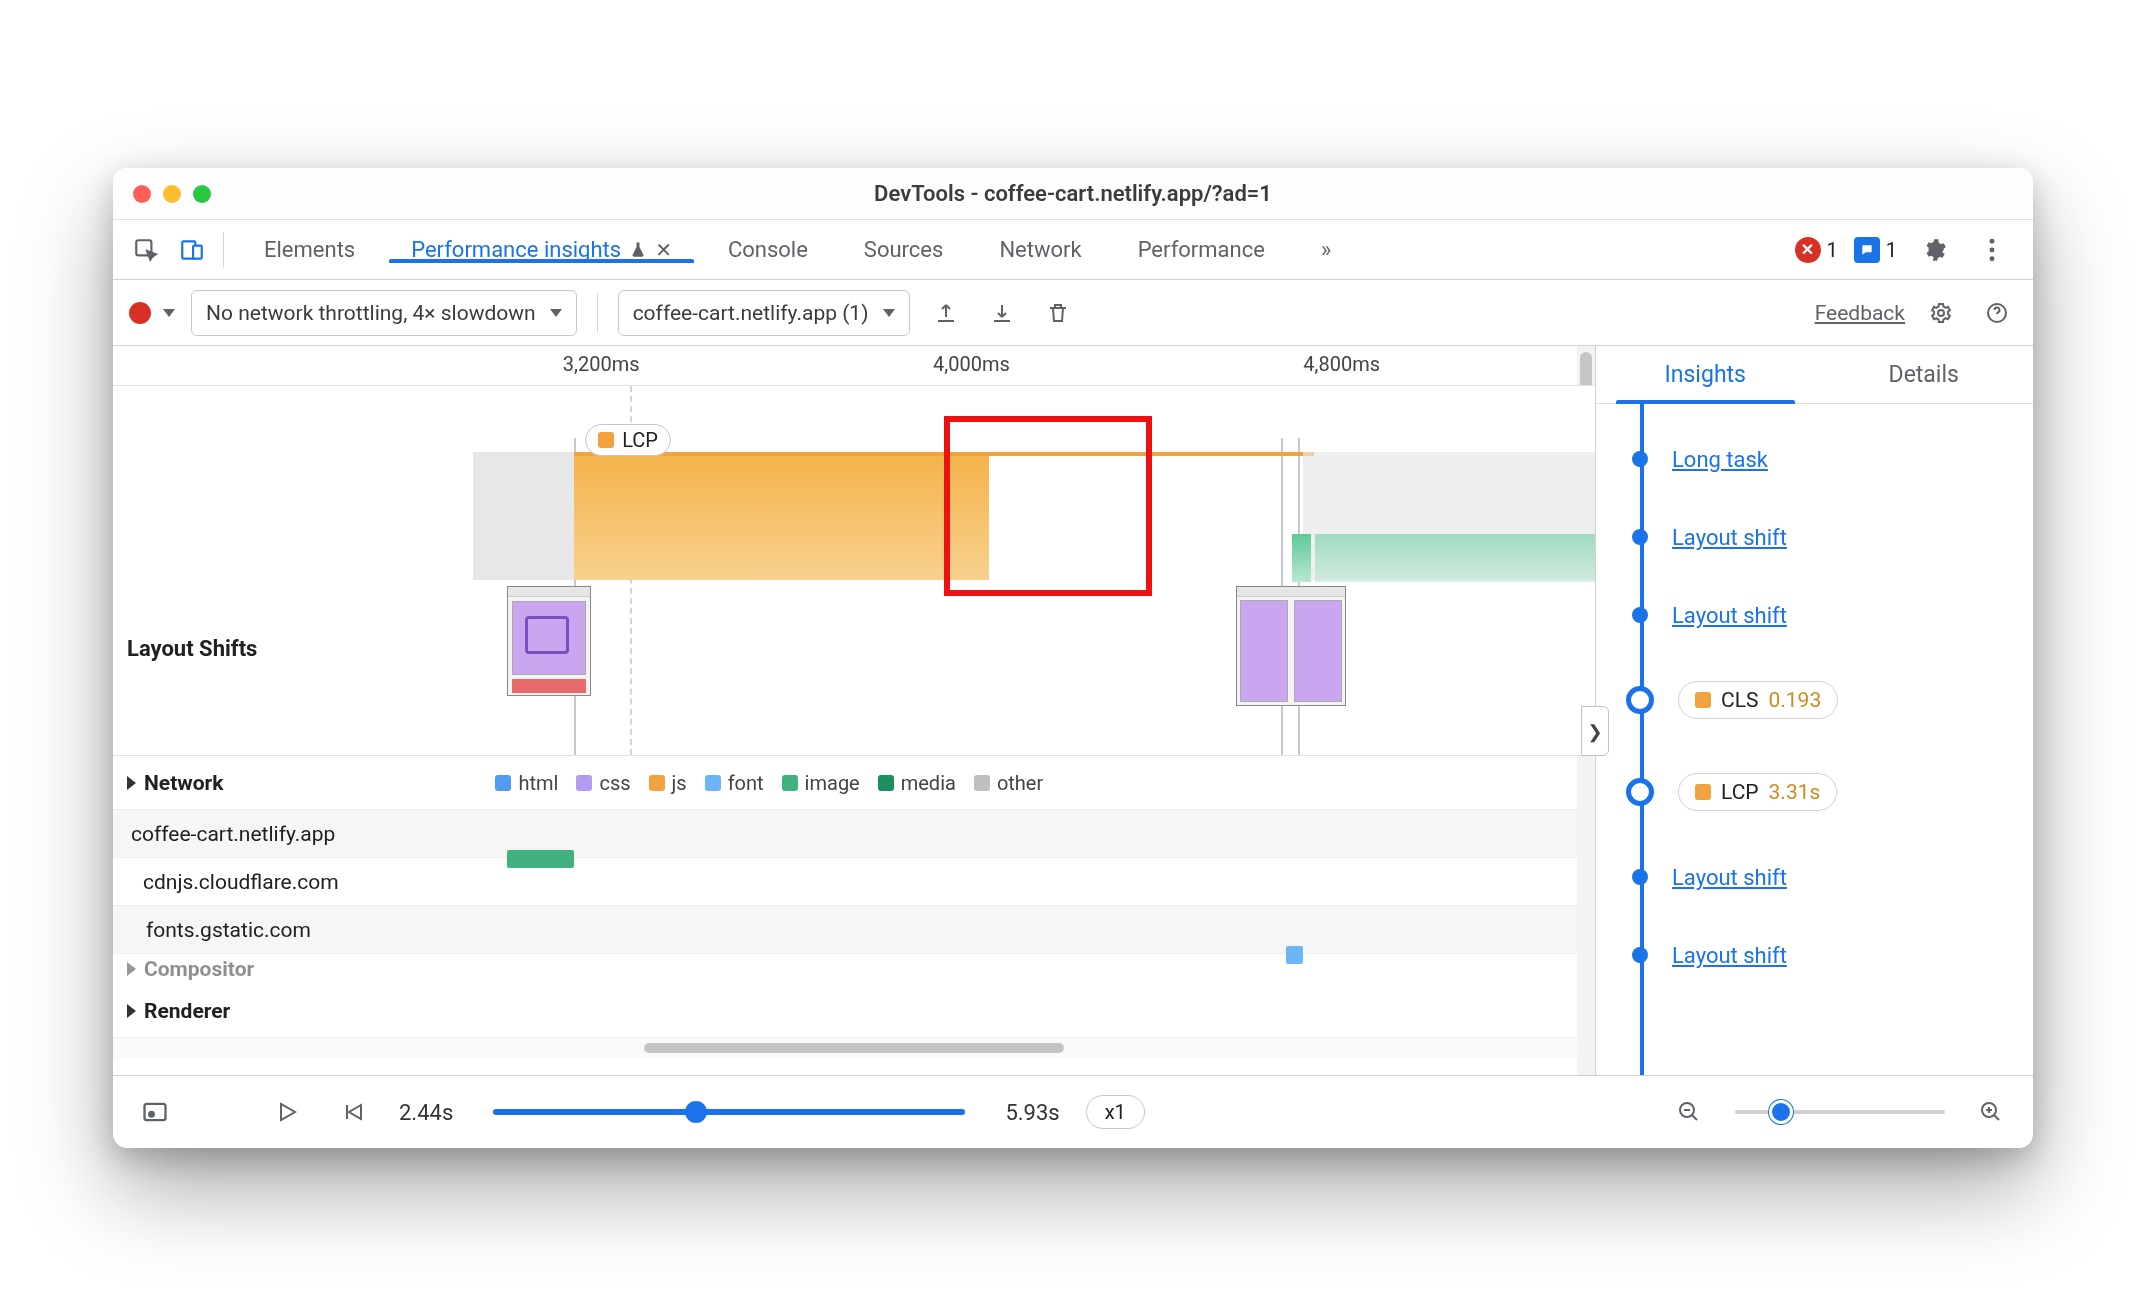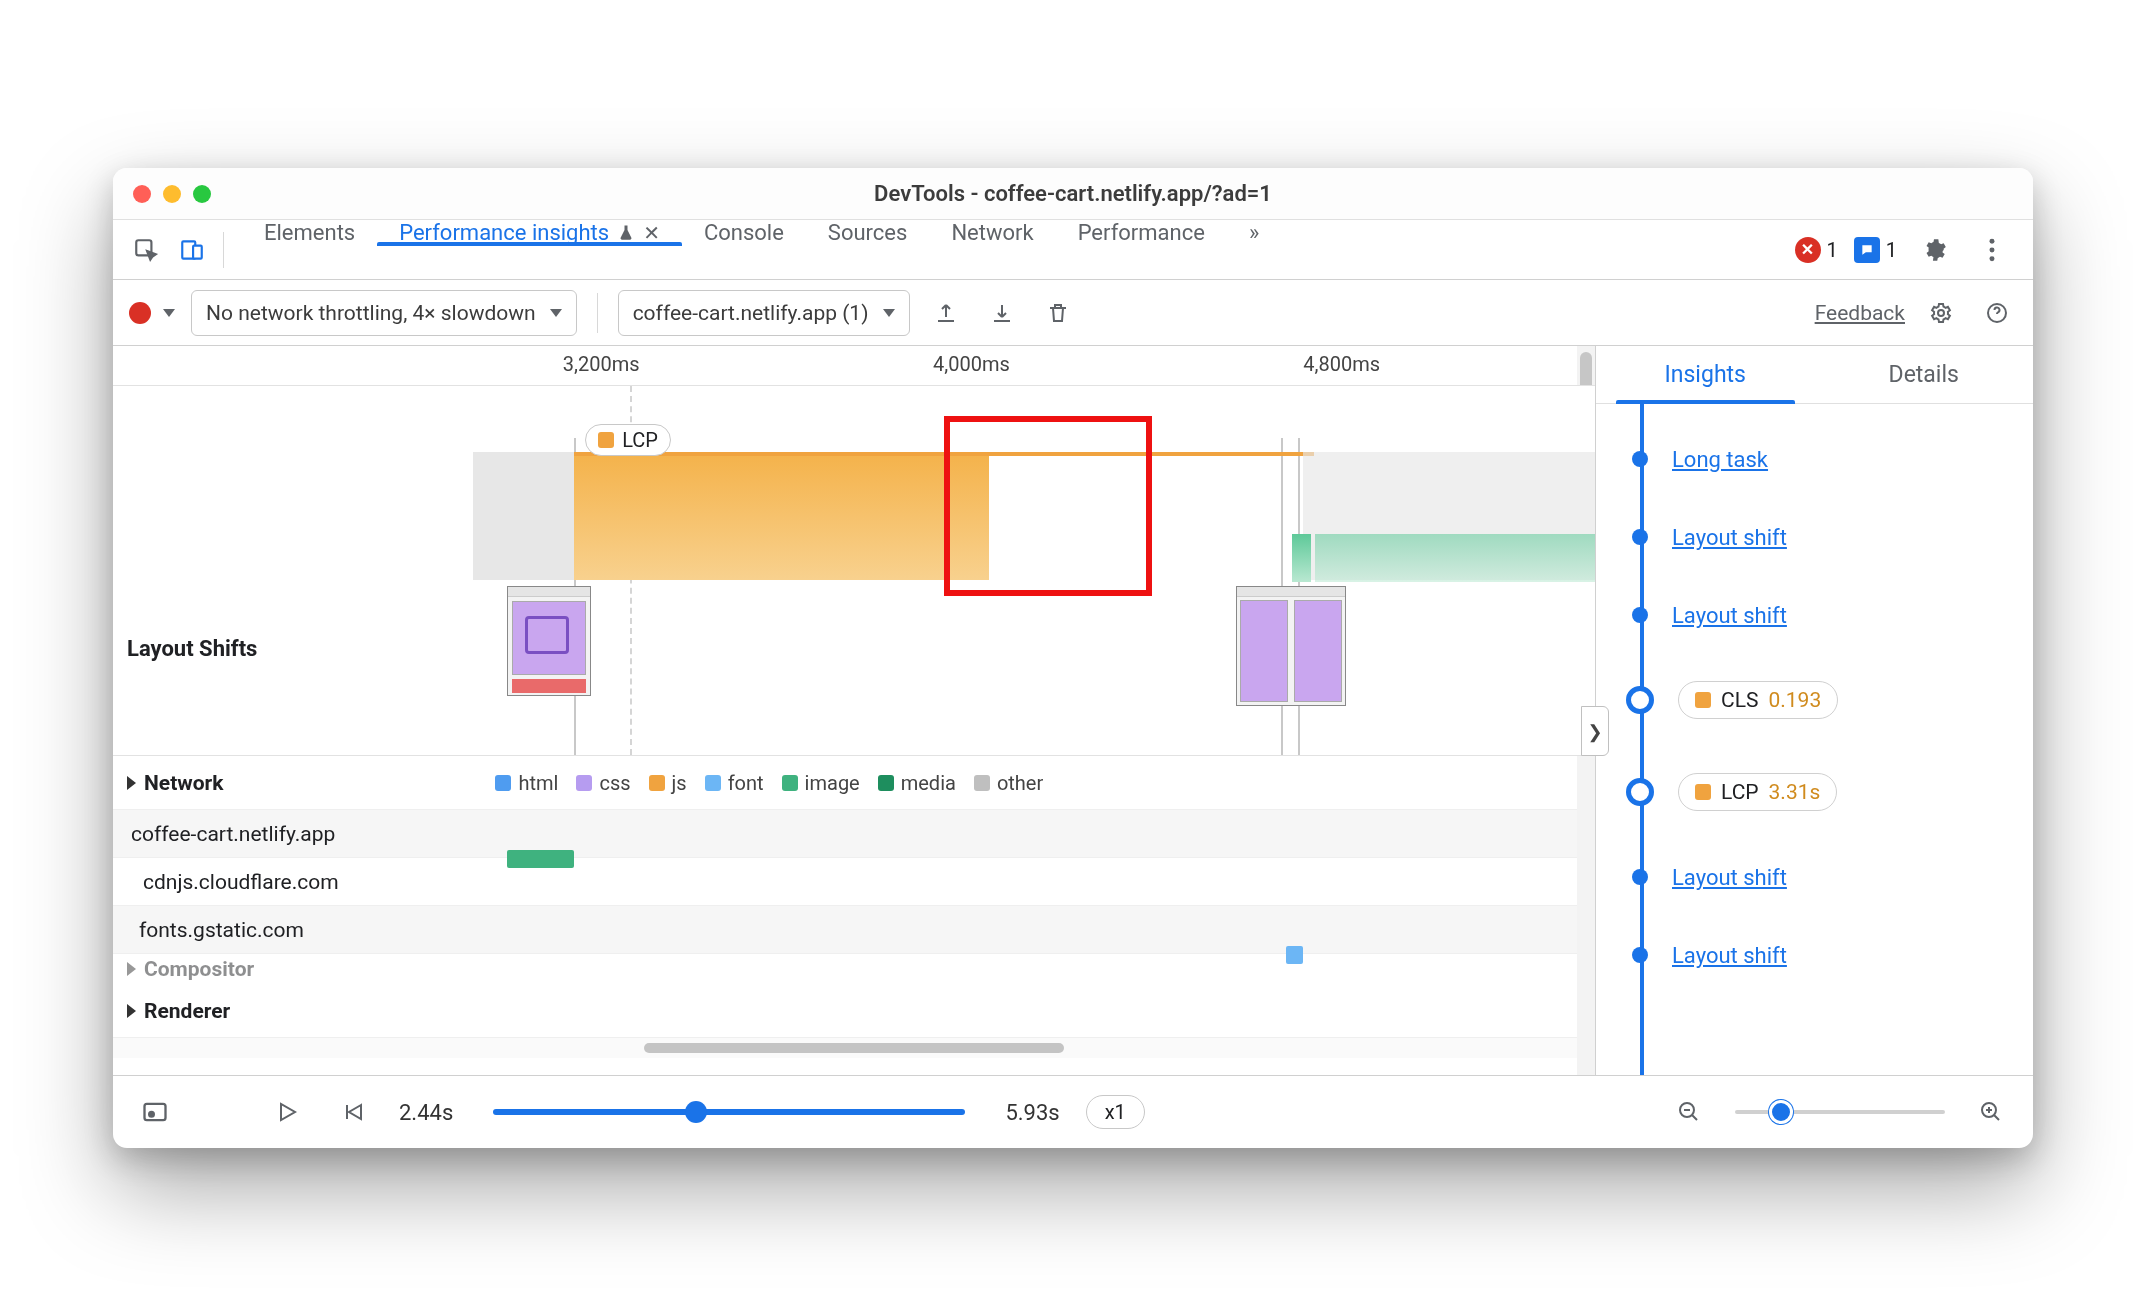--- a/index.html
+++ b/index.html
@@ -36,21 +36,21 @@
 
   
   .tabstrip {
     display:flex; align-items:center; height:60px;
     border-bottom:1px solid #d0d0d0;
     padding: 0 12px;
     gap: 4px;
   }
   .tabstrip .icon-btn { width:42px; height:42px; display:flex; align-items:center; justify-content:center; border-radius:4px; color:#5f6368;}
   .tabstrip .icon-btn.active { color:#1a73e8; }
-  .tabstrip .tabs { display:flex; align-items:flex-start; margin-left:8px; gap:0; height:100%; }
+  .tabstrip .tabs { display:flex; align-items:center; margin-left:8px; gap:12px; height:100%; }
   .tab { padding: 0 22px; display:flex; align-items:center; gap:8px; color:#5f6368; font-size:22px; position:relative; white-space:nowrap;}
   .tab.active { color:#1a73e8; }
   .tab.active::after { content:""; position:absolute; left:0; right:0; bottom:-1px; height:4px; background:#1a73e8; border-radius:2px 2px 0 0;}
   .tab .close-x { font-size:20px; color:#5f6368; }
   .spacer { flex:1; }
   .tabstrip .right { display:flex; align-items:center; gap:16px; padding-right:8px;}
   .badge { display:flex; align-items:center; gap:6px; font-size:20px; }
   .badge .circle { width:26px; height:26px; border-radius:50%; display:flex; align-items:center;justify-content:center; color:#fff; font-size:16px; font-weight:700;}
   .badge .circle.err { background:#d93025;} .badge .circle.msg{background:#1a73e8; border-radius:4px;}
   svg { display:block; }
@@ -372,21 +372,21 @@
             <div class="bar-seg" style="left:3%;width:6%;background:#3fb27f"></div>
           </div>
       </div>
       <div class="nrow">
         <div class="gutter" style="padding-left:30px">
             <span>cdnjs.cloudflare.com</span>
           </div>
         <div class="track"></div>
       </div>
       <div class="nrow" style="background:#f6f6f6">
-        <div class="gutter" style="padding-left:26px">
+        <div class="gutter" style="padding-left:33px">
             <span>fonts.gstatic.com</span>
           </div>
         <div class="track">
             <div class="bar-seg" style="left:72.5%;width:1.5%;background:#6cb6f5"></div>
           </div>
       </div>
 
       <div class="nrow header" style="height:30px;opacity:.5;border:none">
         <div class="gutter">
             <div class="caret-r"></div>

